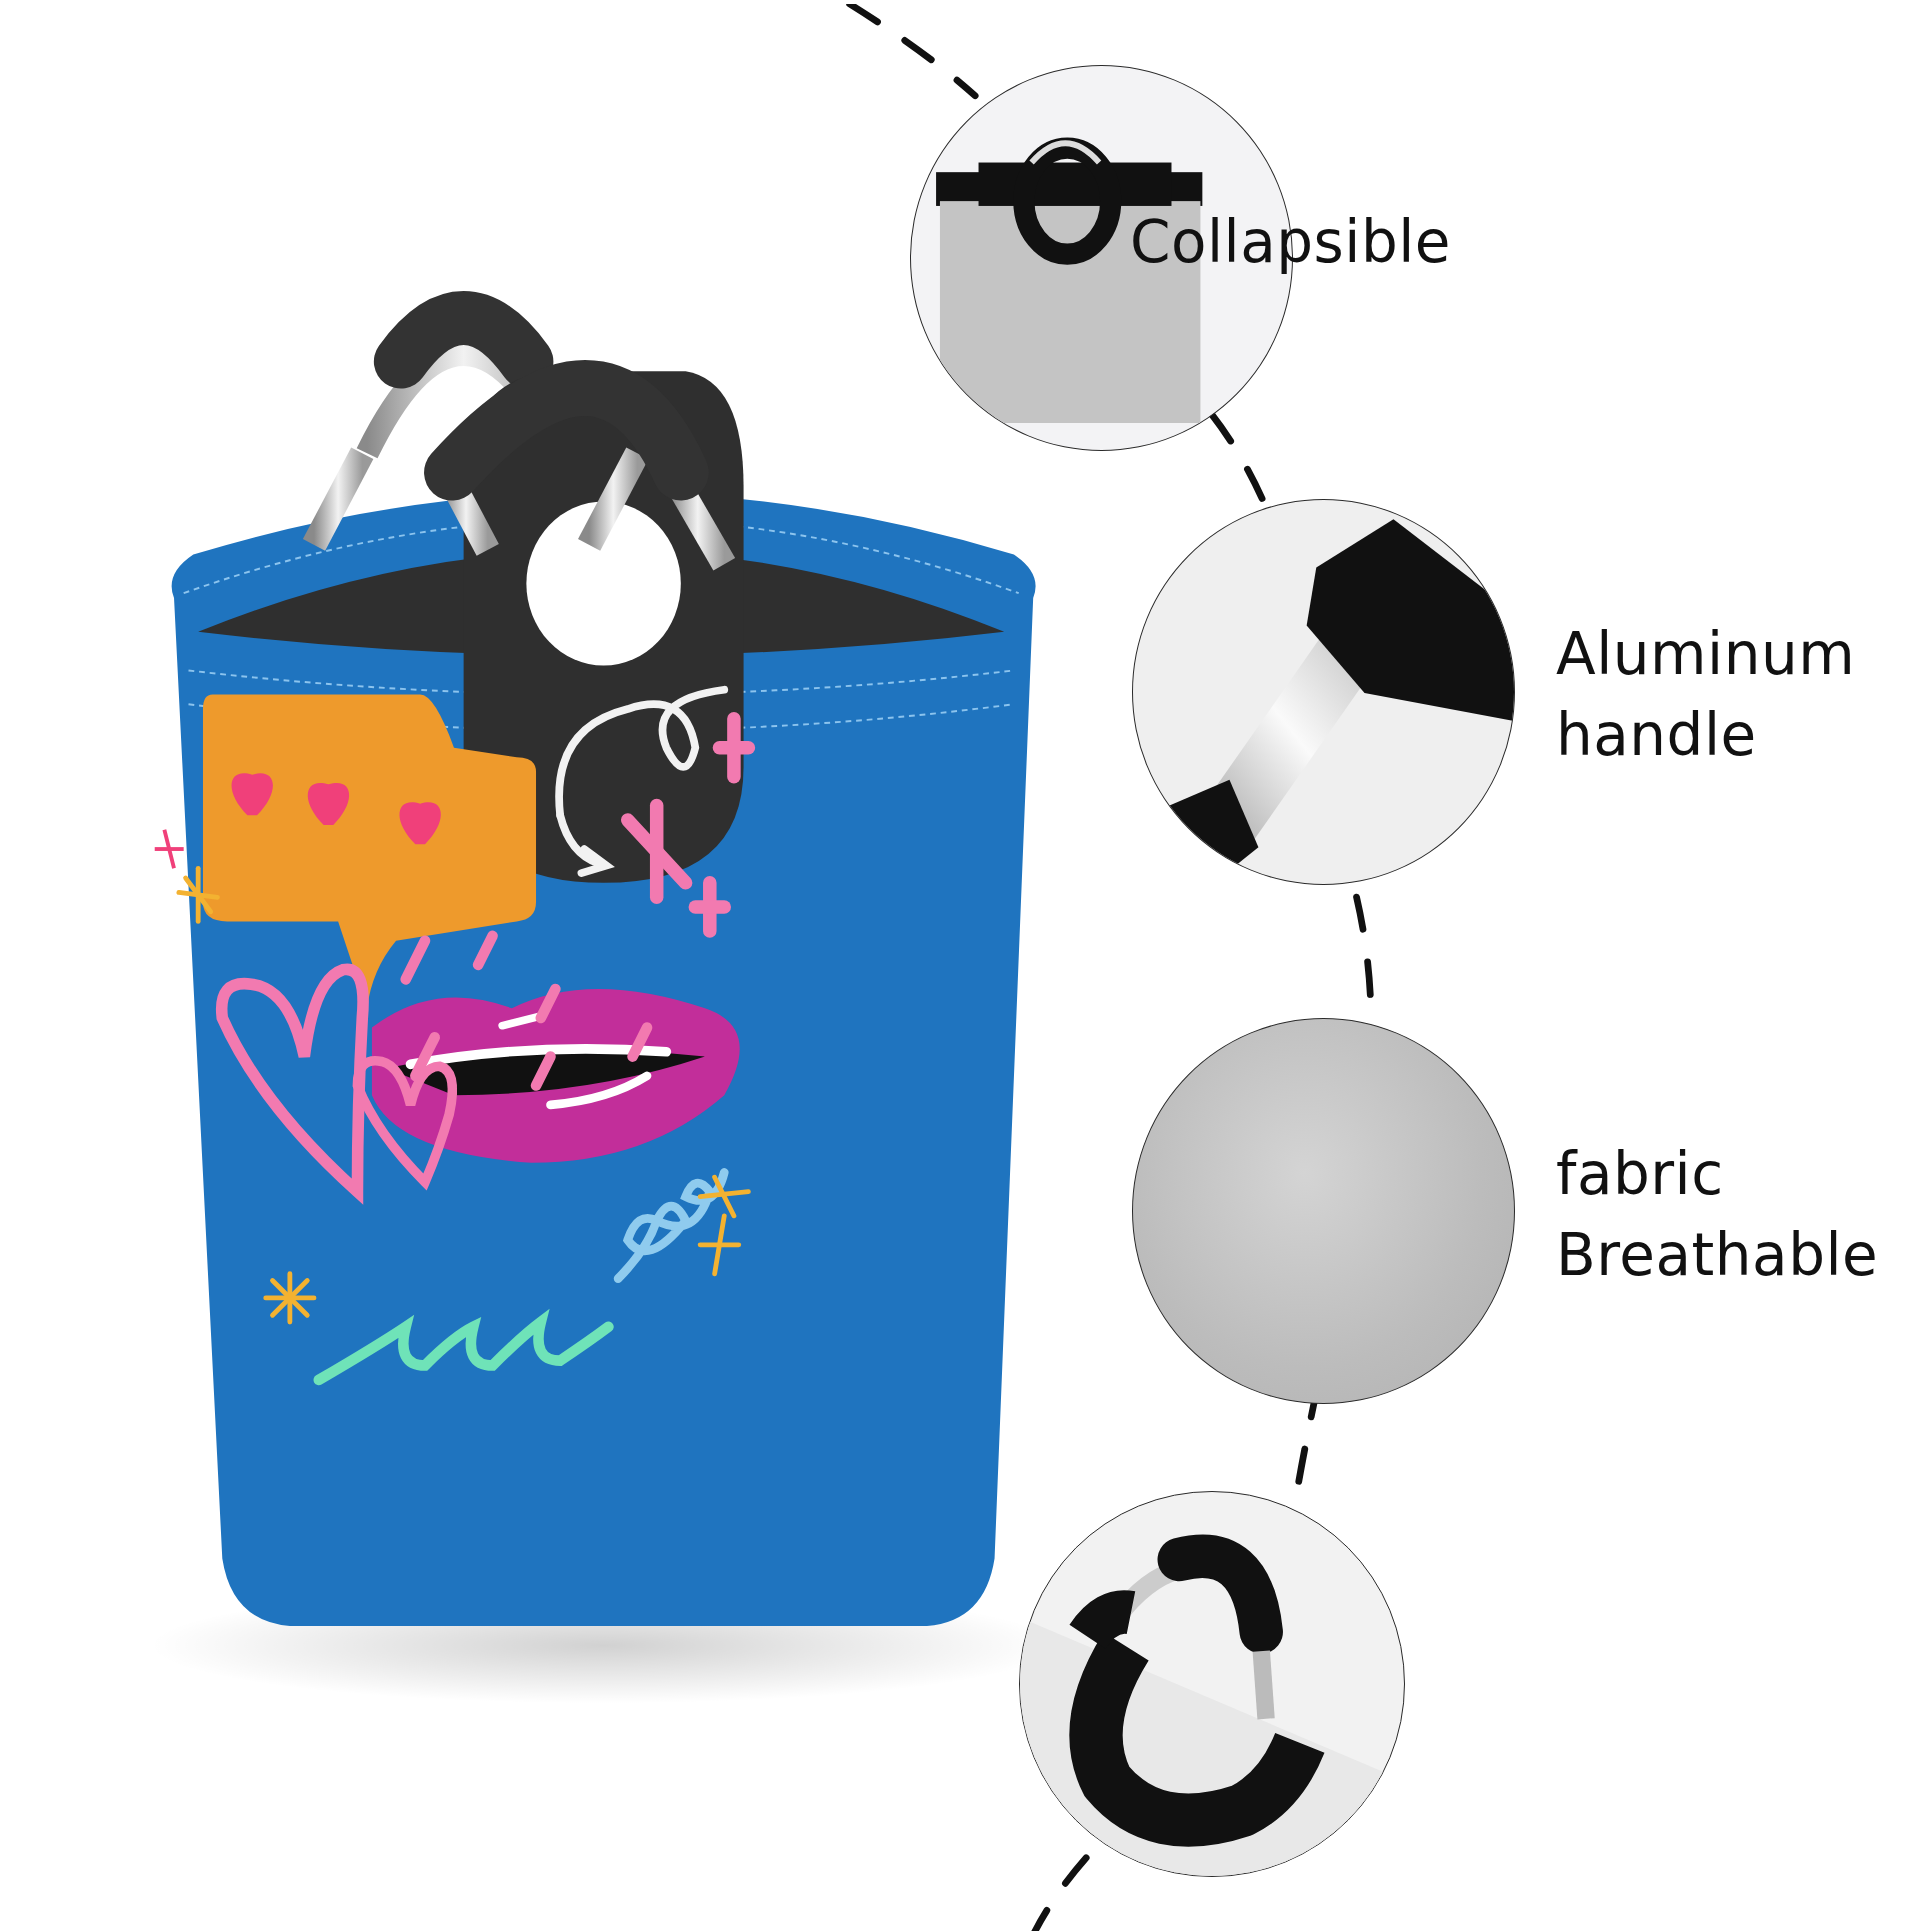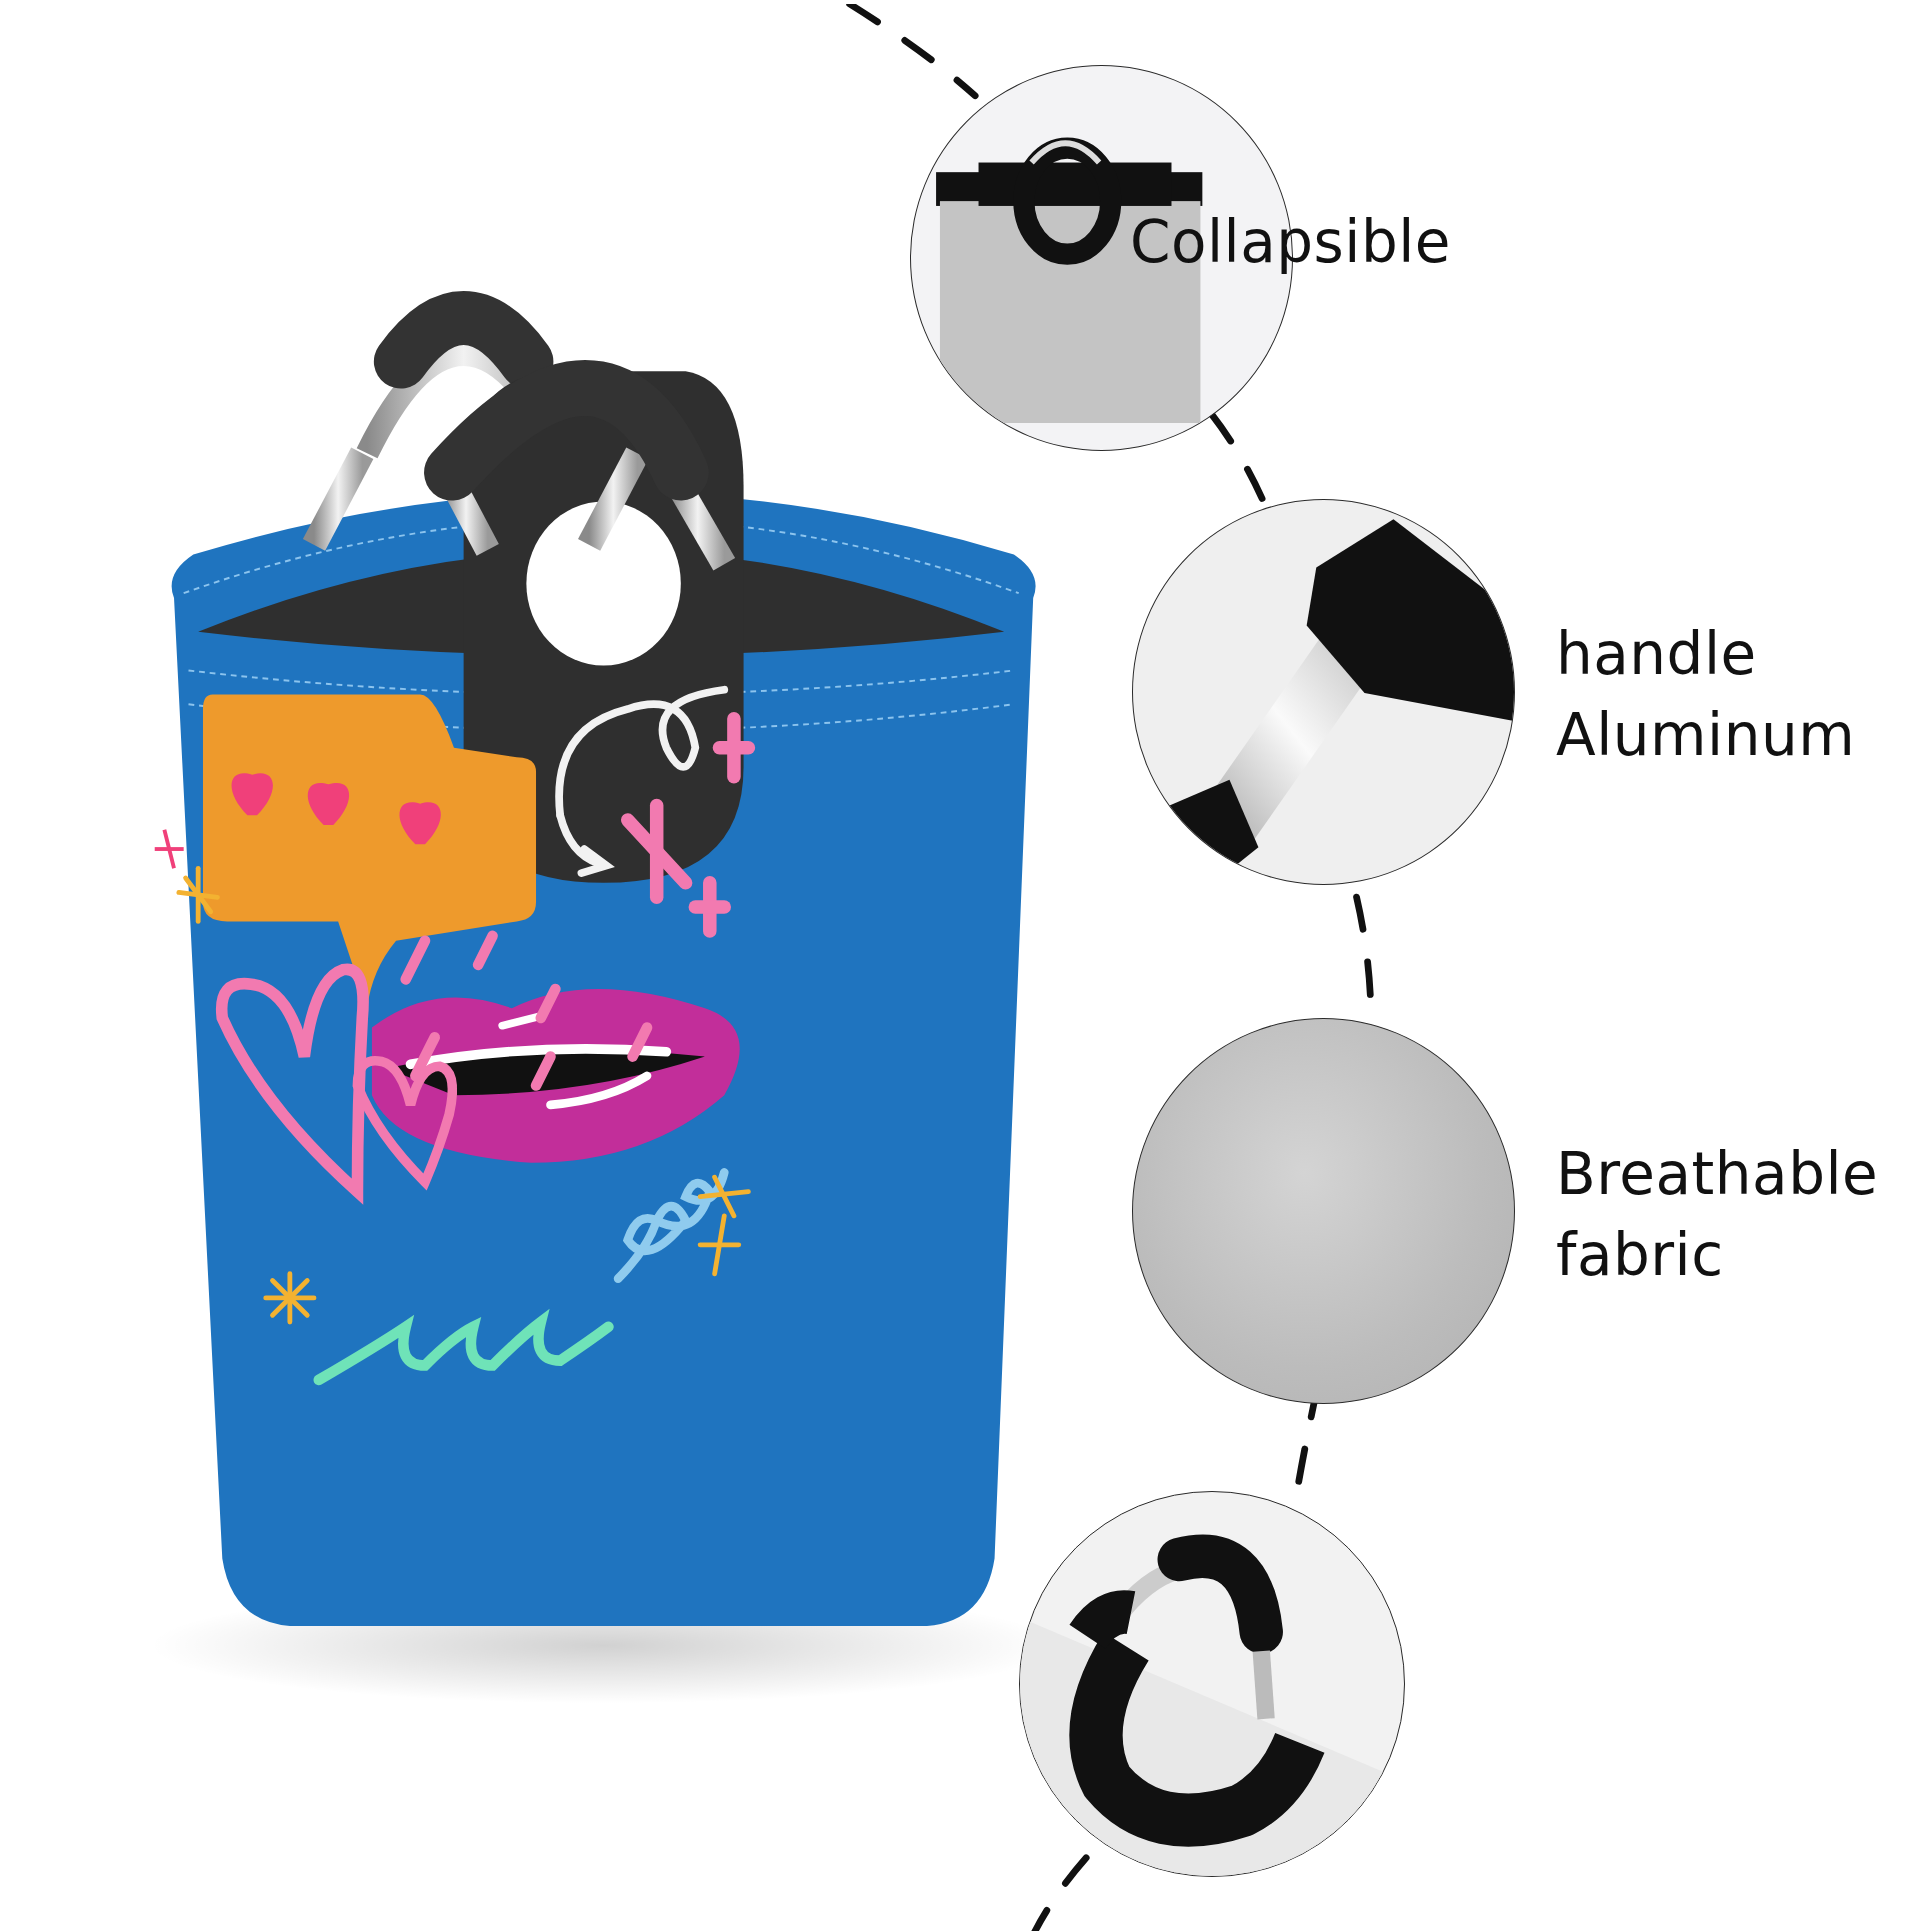--- a/index.html
+++ b/index.html
@@ -139,29 +139,29 @@
           <stop offset="0.5" stop-color="#fafafa"></stop>
           <stop offset="1" stop-color="#b8b8b8"></stop>
         </linearGradient>
       </defs>
       <path d="M 70 320 L 210 120 L 260 160 L 120 360 Z" fill="url(#tube)"></path>
       <path d="M 190 70 L 270 20 L 400 120 L 400 230 L 240 200 L 180 130 Z" fill="#111"></path>
       <path d="M 0 390 L 30 320 L 100 290 L 130 360 L 80 400 Z" fill="#111"></path>
     </svg>
   </div>
   <div class="feature-label" style="left:1556px;top:610px;">
+    <span>Aluminum</span>
     <span>handle</span>
-    <span>Aluminum</span>
   </div>
 
   <div class="circle" style="left:1132px;top:1014px;width:383px;height:386px;background:radial-gradient(ellipse at 45% 40%, #d4d4d4 0%, #bcbcbc 60%, #b0b0b0 100%);">
   </div>
   <div class="feature-label" style="left:1556px;top:1130px;">
+    <span>fabric</span>
     <span>Breathable</span>
-    <span>fabric</span>
   </div>
 
   <div class="circle" style="left:1019px;top:1487px;width:386px;height:386px;background:#f2f2f2;">
     <svg width="386" height="386" viewBox="0 0 400 400">
       <path d="M 0 130 L 400 300 L 400 400 L 0 400 Z" fill="#e8e8e8"></path>
       <path d="M 110 160 Q 60 240 90 300 Q 140 360 230 330 Q 270 310 290 260" fill="none" stroke="#111" stroke-width="55"></path>
       <path d="M 100 130 Q 130 90 165 80" fill="none" stroke="#ccc" stroke-width="20"></path>
       <path d="M 165 70 Q 240 50 250 145" fill="none" stroke="#111" stroke-width="45" stroke-linecap="round"></path>
       <path d="M 250 165 L 255 235" stroke="#bbb" stroke-width="18"></path>
       <path d="M 70 150 Q 90 120 115 125" fill="none" stroke="#111" stroke-width="45"></path>

